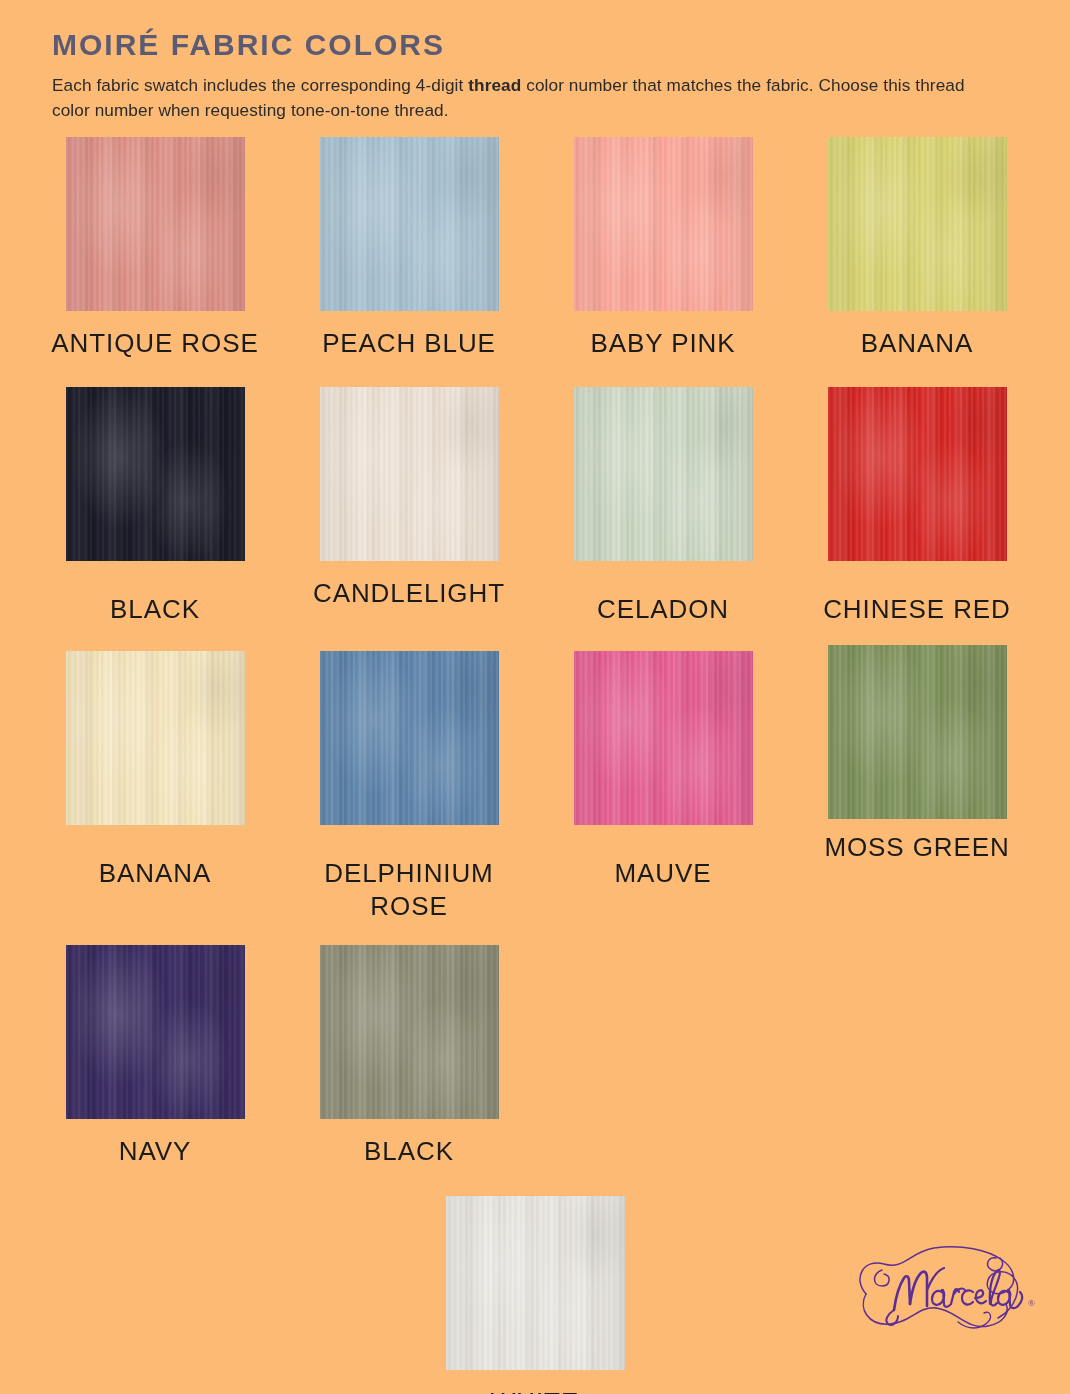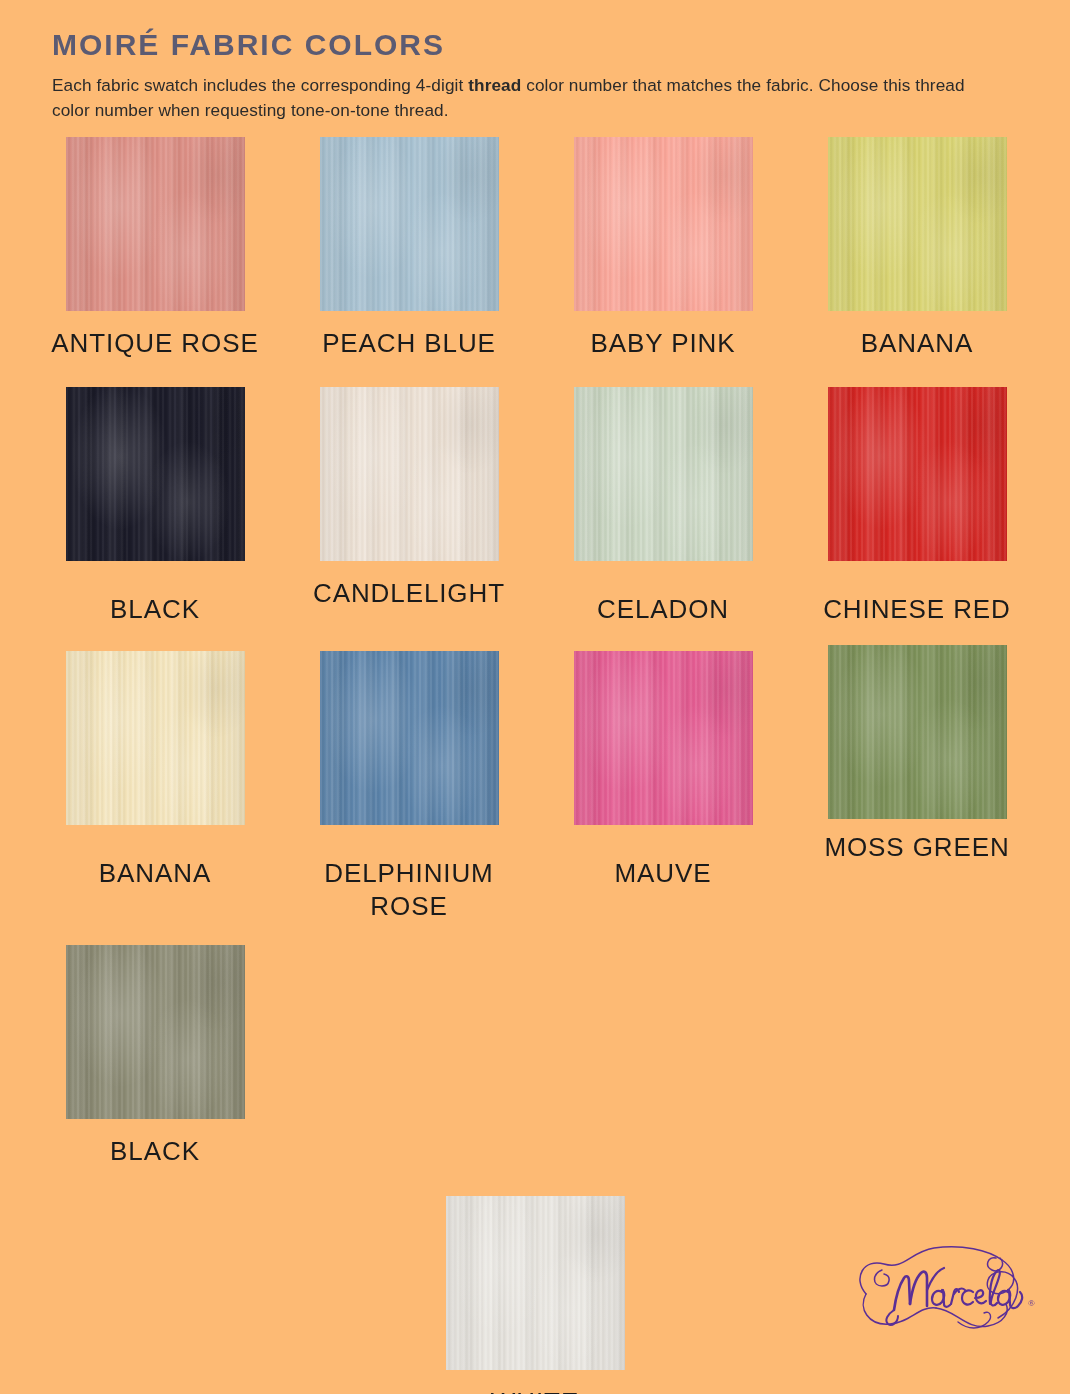--- a/index.html
+++ b/index.html
@@ -305,20 +305,29 @@
             <div class="grain2"></div>
           </div>
         </div>
         <div class="label">MOSS GREEN</div>
       </div>
     </div>
 
     <div class="row row-4">
       <div class="cell">
         <div class="swatch-wrap">
+          <div class="swatch dark" style="background-color: rgb(59, 44, 99);">
+            <div class="grain"></div>
+            <div class="grain2"></div>
+          </div>
+        </div>
+        <div class="label">NAVY</div>
+      </div>
+      <div class="cell">
+        <div class="swatch-wrap">
           <div class="swatch" style="background-color: rgb(140, 139, 116);">
             <div class="grain"></div>
             <div class="grain2"></div>
           </div>
         </div>
         <div class="label">BLACK</div>
       </div>
     </div>
 
     <div class="row row-5">

